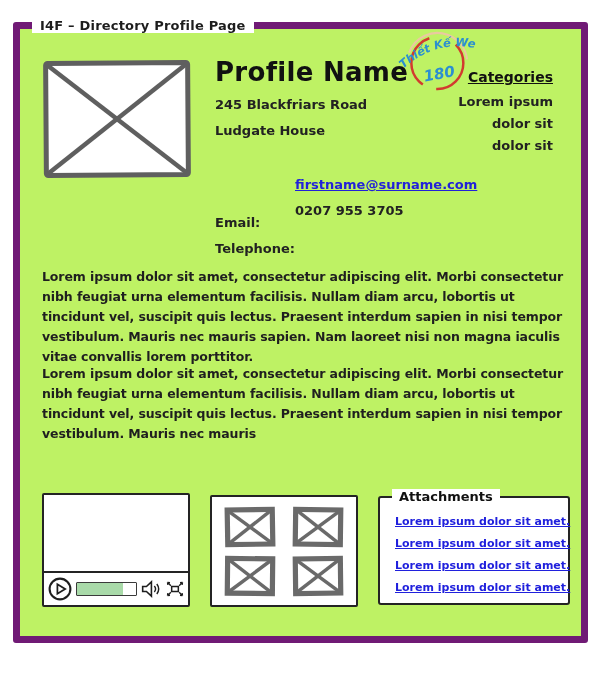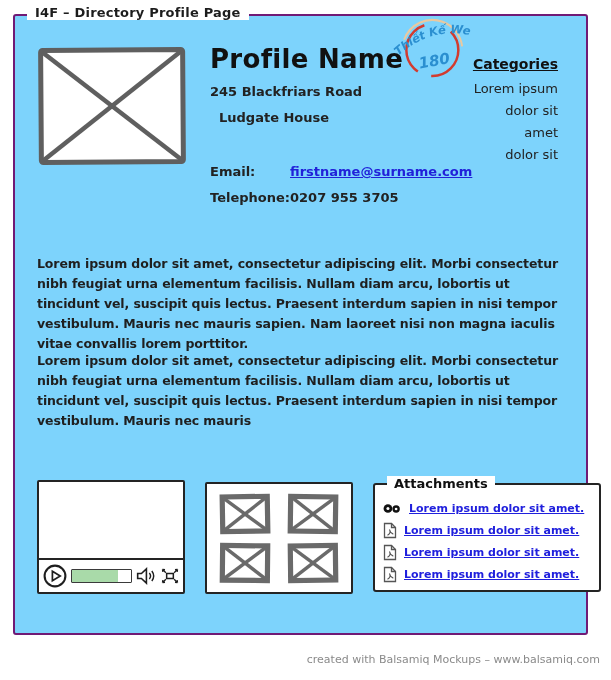--- a/index.html
+++ b/index.html
@@ -1,47 +1,47 @@
 <!DOCTYPE html>
 <html><head>
 <meta charset="utf-8">
 <style>
   * { margin:0; padding:0; box-sizing:border-box; }
   html,body { width:611px; height:680px; background:#ffffff;
     font-family:"DejaVu Sans","Liberation Sans",sans-serif; color:#2a2a2a; }
   .canvas { position:relative; width:611px; height:680px; overflow:hidden; }
 
-  .page { position:absolute; left:13px; top:14px; width:575px; height:621px;
-    border:2px solid #701a75; border-radius:3px; background:#7dd3fc; }
+  .page { position:absolute; left:13px; top:22px; width:575px; height:621px;
+    border:7px solid #701a75; border-radius:3px; background:#bef264; }
   .page-legend { position:absolute; top:-11px; left:12px; background:#fff;
     padding:0 8px; font-size:13px; font-weight:bold; color:#1d1d1d; letter-spacing:0.2px; }
 
   
   .main-img { position:absolute; left:22px; top:30px; width:150px; height:120px; transform:rotate(-0.4deg); }
   .main-img svg { display:block; }
 
   
   .profile-name { position:absolute; left:195px; top:28px; font-size:26px;
     font-weight:bold; color:#111; letter-spacing:0.3px;text-align:center; }
   .addr { position:absolute; left:195px; font-size:13px; font-weight:bold; color:#222; }
-  .addr1 { top:68px;text-align:right; } .addr2 { top:94px;margin-left:9px; } .addr3 { top:120px; }
-  .contact-label { position:absolute; left:195px; font-size:13px; font-weight:bold; color:#222; }
+  .addr1 { top:68px;text-align:right; } .addr2 { top:94px; } .addr3 { top:120px; }
+  .contact-label { position:absolute; left:195px; font-size:13px; font-weight:bold; color:#222;margin-top:38px; }
   .contact-val   { position:absolute; left:275px; font-size:13px; font-weight:bold; color:#222; }
   .email-y { top:148px; } .phone-y { top:174px;text-align:center; }
   .email-link { color:#2121d9; text-decoration:underline; cursor:pointer; }
 
   
   .stamp { position:absolute; left:369px; top:-4px; width:96px; height:72px;
     transform:rotate(-10deg); z-index:3; }
 
   
   .categories { position:absolute; right:28px; top:38px; text-align:right; }
   .cat-head { display:inline-block; font-size:14px; font-weight:bold; color:#111;
     text-decoration:underline; margin-bottom:6px;margin-left:44px; }
-  .cat-item { font-size:13px; font-weight:normal; color:#222; line-height:22px; }
+  .cat-item { font-size:13px; font-weight:bold; color:#222; line-height:22px; }
 
   
   .para { position:absolute; left:22px; width:532px; font-size:12.5px; font-weight:600;
     color:#1f1f1f; line-height:20px; letter-spacing:-0.1px; }
   .p1 { top:238px; } .p2 { top:335px; }
 
   
   .video { position:absolute; left:22px; top:464px; width:148px; height:114px;
     border:2px solid #242424; border-radius:2px; background:#fff; }
   .video-screen { position:absolute; left:0; top:0; right:0; height:78px;
@@ -55,21 +55,21 @@
   
   .gallery { position:absolute; left:190px; top:466px; width:148px; height:112px;
     border:2px solid #242424; border-radius:2px; background:#fff;
     display:grid; grid-template-columns:52px 52px; grid-template-rows:42px 42px;
     justify-content:center; align-content:center; column-gap:16px; row-gap:7px; }
   .thumb { width:52px; height:42px; cursor:pointer; }
   .thumb:nth-child(1){ transform:rotate(-1deg);} .thumb:nth-child(2){ transform:rotate(0.8deg);}
   .thumb:nth-child(3){ transform:rotate(0.6deg);} .thumb:nth-child(4){ transform:rotate(-0.7deg);}
 
   
-  .attachments { position:absolute; left:358px; top:467px; width:228px; height:109px;
+  .attachments { position:absolute; left:358px; top:467px; width:192px; height:109px;
     border:2px solid #242424; border-radius:3px; background:#fff; padding:12px 8px 0 8px; }
   .att-legend { position:absolute; top:-9px; left:12px; background:#fff; padding:0 7px;
     font-size:13px; font-weight:bold; color:#111; }
   .att-row { display:flex; align-items:center; gap:7px; height:22px; }
   .att-link { font-size:11px; font-weight:700; color:#2020dd;
     text-decoration:underline; cursor:pointer; white-space:nowrap; }
 
   .footer { position:absolute; right:11px; top:653px; font-size:11px; color:#8a8a8a; }
 </style>
 </head>
@@ -107,21 +107,20 @@
           <textPath href="#arcText" startOffset="4">Thiết Kế Website</textPath>
         </text>
         <text x="48" y="54" text-anchor="middle" font-size="15" font-weight="bold" font-style="italic" fill="#2b8fd0">180</text>
       </svg>
     </div>
 
     <div class="categories">
       <span class="cat-head">Categories</span>
       <div class="cat-item">Lorem ipsum</div>
       <div class="cat-item">dolor sit</div>
-      <div class="cat-item">amet</div>
       <div class="cat-item">dolor sit</div>
     </div>
 
     <p class="para p1">Lorem ipsum dolor sit amet, consectetur adipiscing elit. Morbi consectetur nibh feugiat urna elementum facilisis. Nullam diam arcu, lobortis ut tincidunt vel, suscipit quis lectus. Praesent interdum sapien in nisi tempor vestibulum. Mauris nec mauris sapien. Nam laoreet nisi non magna iaculis vitae convallis lorem porttitor.</p>
     <p class="para p2">Lorem ipsum dolor sit amet, consectetur adipiscing elit. Morbi consectetur nibh feugiat urna elementum facilisis. Nullam diam arcu, lobortis ut tincidunt vel, suscipit quis lectus. Praesent interdum sapien in nisi tempor vestibulum. Mauris nec mauris</p>
 
     <div class="video">
       <div class="video-screen"></div>
       <div class="video-controls">
         <span class="ctl">
@@ -210,14 +209,13 @@
         <svg width="14" height="17" viewBox="0 0 14 17">
           <path d="M1.5 1.5 h7 l4 4 v10 h-11 z" fill="#fff" stroke="#555" stroke-width="1.3"></path>
           <path d="M8.5 1.5 v4 h4" fill="none" stroke="#555" stroke-width="1.3"></path>
           <path d="M6.5 7.5 q1.8 3.8 -2 5.8 M6.5 7.5 q0.8 3.8 3.8 4.6" fill="none" stroke="#555" stroke-width="1.1"></path>
         </svg>
         <a class="att-link">Lorem ipsum dolor sit amet.</a>
       </div>
     </div>
   </div>
 
-  <div class="footer">created with Balsamiq Mockups – www.balsamiq.com</div>
 </div>
 
 </body></html>

